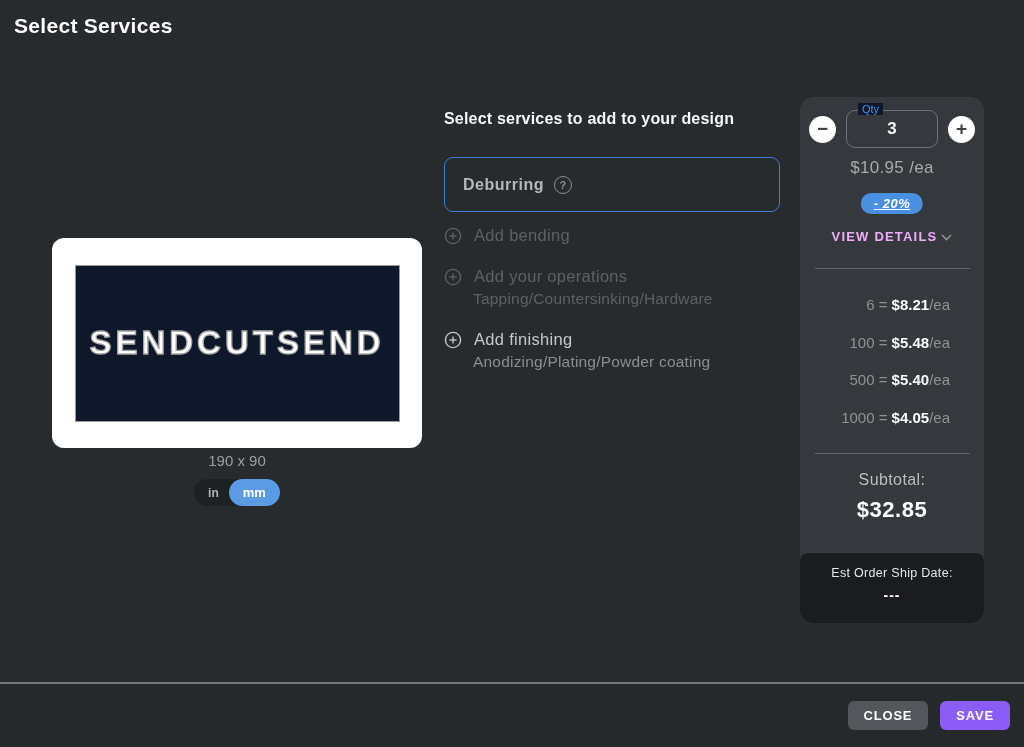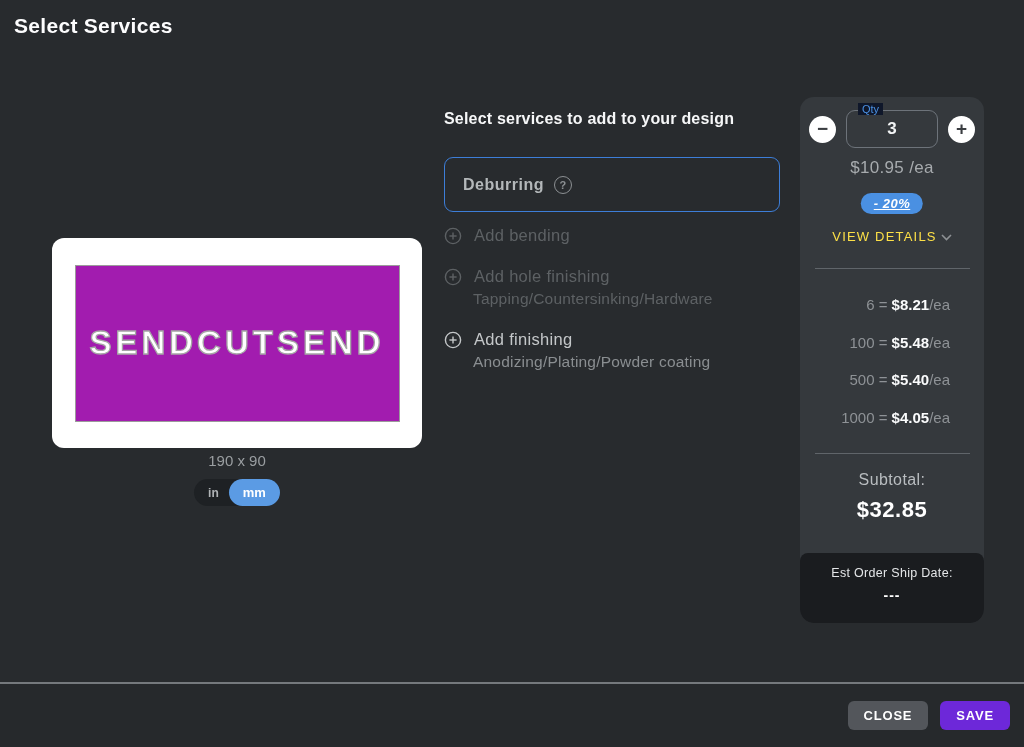--- a/index.html
+++ b/index.html
@@ -22,21 +22,21 @@
 
   
   .preview-card {
     position: absolute; left: 52px; top: 238px;
     width: 370px; height: 210px;
     background: #ffffff; border-radius: 12px;
     display: flex; align-items: center; justify-content: center;
   }
   .part-rect {
     width: 325px; height: 157px;
-    background: #a21caf; border: 1px solid #9b9b9b;
+    background: #0f172a; border: 1px solid #9b9b9b;
     display: flex; align-items: center; justify-content: center;
   }
   .part-text {
     font-size: 33px; font-weight: 600; letter-spacing: 4px;
     color: #ffffff; -webkit-text-stroke: 1.3px #a6a6a6;
     white-space: nowrap;
   }
   .dims-row {
     position: absolute; left: 52px; top: 452px; width: 370px;
     display: flex; align-items: center; justify-content: center; gap: 10px; flex-direction: column;
@@ -127,21 +127,21 @@
     font-size: 17px; color: #a7abae; letter-spacing: 0.3px;
   }
   .discount-badge {
     position: absolute; top: 96px; left: 50%; transform: translateX(-50%);
     background: #4a90e2; color: #ffffff; border-radius: 12px;
     font-size: 13px; font-weight: bold; font-style: italic;
     padding: 3px 13px; letter-spacing: 0.5px; white-space: nowrap; text-decoration: underline;
   }
   .view-details {
     position: absolute; top: 132px; width: 100%; text-align: center;
-    font-size: 13px; font-weight: normal; color: #fde047;
+    font-size: 13px; font-weight: bold; color: #f0abfc;
     letter-spacing: 1.2px; cursor: pointer;
   }
   .view-details svg { margin-left: 4px; vertical-align: middle; }
   .panel-divider {
     position: absolute; left: 15px; width: 155px; height: 1px; background: #60656a;
   }
   .divider-1 { top: 171px; }
   .divider-2 { top: 356px; }
   .price-breaks {
     position: absolute; top: 189px; right: 34px; text-align: right;
@@ -177,21 +177,21 @@
     display: flex; align-items: center; justify-content: flex-end;
     gap: 12px; padding-right: 14px;
   }
   .btn {
     border: none; border-radius: 6px; height: 29px;
     color: #ffffff; font-size: 13px; font-weight: bold;
     letter-spacing: 0.8px; cursor: pointer; padding: 0 16px;
     font-family: "Liberation Sans", sans-serif;
   }
   .btn-close { background: #53565b; }
-  .btn-save { background: #6d28d9; }
+  .btn-save { background: #8b5cf6; }
 </style>
 </head>
 <body>
 
 <div class="stage">
 
   <div class="page-title">Select Services</div>
 
   <div class="preview-card">
     <div class="part-rect">
@@ -231,21 +231,21 @@
 
     <div class="service-option opt-dim">
       <div class="option-main">
         <span class="plus-circle-icon">
           <svg width="18" height="18" viewBox="0 0 18 18" fill="none" stroke-width="1.4" stroke="currentColor" style="color: rgb(93, 97, 100);">
             <circle cx="9" cy="9" r="7.6"></circle>
               <line x1="9" y1="5.4" x2="9" y2="12.6"></line>
               <line x1="5.4" y1="9" x2="12.6" y2="9"></line>
           </svg>
         </span>
-        <span class="option-label">Add hole finishing</span>
+        <span class="option-label">Add your operations</span>
       </div>
       <div class="option-sub">Tapping/Countersinking/Hardware</div>
     </div>
     <div class="opt-gap"></div>
 
     <div class="service-option opt-active">
       <div class="option-main">
         <span class="plus-circle-icon">
           <svg width="18" height="18" viewBox="0 0 18 18" fill="none" stroke-width="1.4" stroke="currentColor" style="color: rgb(196, 199, 201);">
             <circle cx="9" cy="9" r="7.6"></circle>

